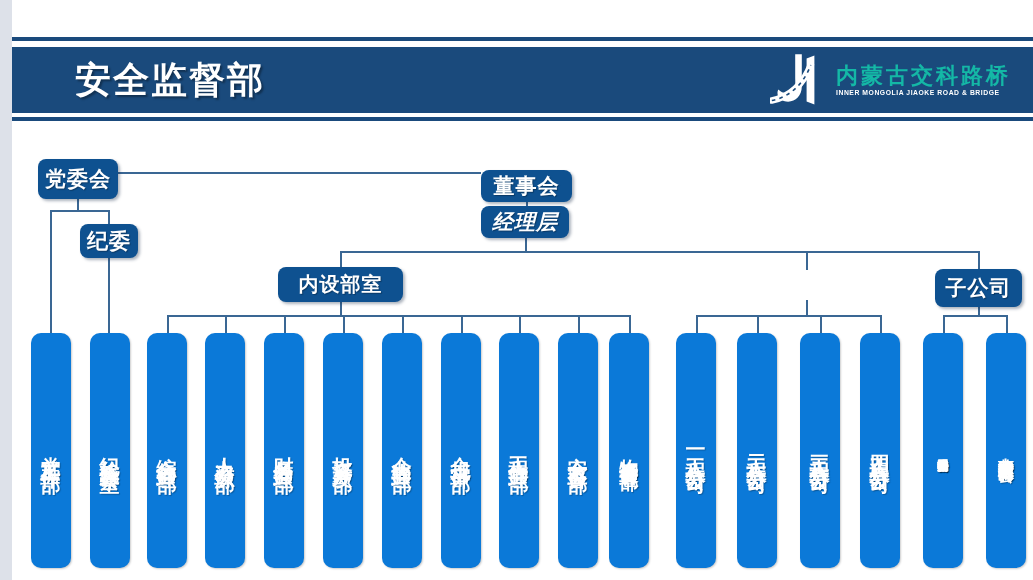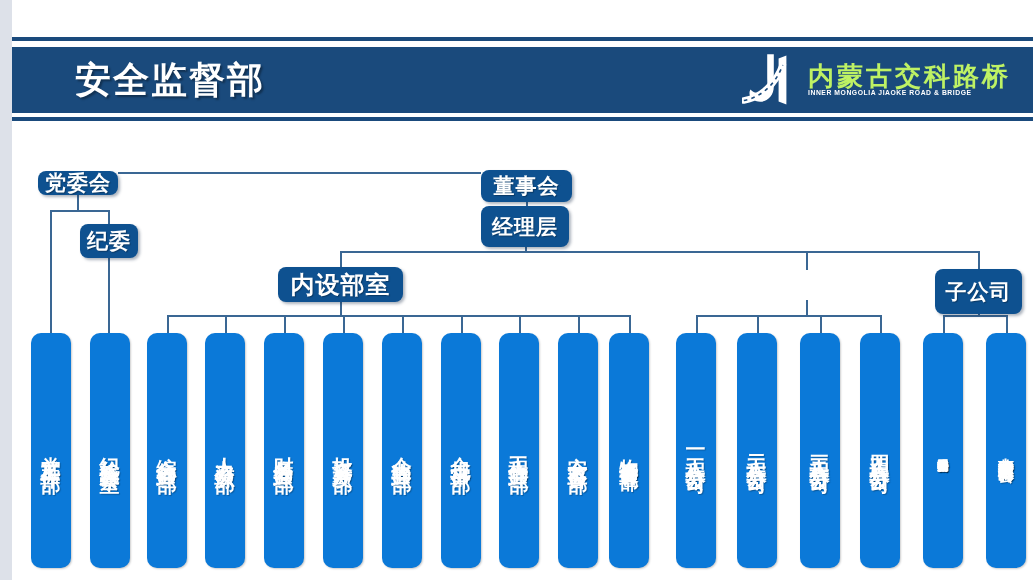--- a/index.html
+++ b/index.html
@@ -15,21 +15,21 @@
     background:#1a4a7c;
   }
   .slide-title{
     position:absolute;left:63px;top:0;height:66px;line-height:66px;
     color:#ffffff;font-size:36px;font-weight:bold;letter-spacing:2px;
     text-shadow:2px 2px 2px rgba(0,0,0,.35);white-space:nowrap;
   }
   .logo{position:absolute;right:22px;top:4px;height:58px;display:flex;align-items:center;}
   .logo-mark{width:60px;height:54px;margin-right:6px;}
   .logo-text{display:flex;flex-direction:column;justify-content:center;}
-  .logo-cn{color:#bef264;font-size:26px;font-weight:bold;letter-spacing:3px;line-height:24px;white-space:nowrap;}
+  .logo-cn{color:#14b8a6;font-size:22px;font-weight:bold;letter-spacing:3px;line-height:24px;white-space:nowrap;}
   .logo-en{color:#ffffff;font-size:6.8px;font-weight:bold;letter-spacing:0.55px;line-height:9px;white-space:nowrap;}
   
   .node{
     position:absolute;background:#0e5190;color:#fff;font-weight:bold;
     border-radius:8px;display:flex;align-items:center;justify-content:center;
     font-size:21px;letter-spacing:1px;white-space:nowrap;
     box-shadow:2px 2px 3px rgba(20,40,70,.35);
     text-shadow:1px 1px 1px rgba(0,0,0,.3);
   }
   
@@ -103,26 +103,26 @@
   <div class="vl" style="left:519px;top:315px;height:19px;"></div>
   <div class="vl" style="left:578px;top:315px;height:19px;"></div>
   <div class="vl" style="left:629px;top:315px;height:19px;"></div>
   <div class="vl" style="left:696px;top:315px;height:19px;"></div>
   <div class="vl" style="left:757px;top:315px;height:19px;"></div>
   <div class="vl" style="left:820px;top:315px;height:19px;"></div>
   <div class="vl" style="left:880px;top:315px;height:19px;"></div>
   <div class="vl" style="left:943px;top:315px;height:19px;"></div>
   <div class="vl" style="left:1006px;top:315px;height:19px;"></div>
 
-  <div class="node" style="left:38px;top:159px;width:80px;height:24px;margin-top:12px;">党委会</div>
+  <div class="node" style="left:38px;top:159px;width:80px;height:40px;">党委会</div>
   <div class="node" style="left:481px;top:158px;width:91px;height:32px;margin-top:12px;">董事会</div>
   <div class="node" style="left:80px;top:224px;width:58px;height:34px;">纪委</div>
-  <div class="node" style="left:481px;top:206px;width:88px;height:41px;">经理层</div>
-  <div class="node" style="left:278px;top:267px;width:125px;height:35px;font-size:24px;text-align:center;">内设部室</div>
-  <div class="node" style="left:935px;top:269px;width:87px;height:45px;">子公司</div>
+  <div class="node" style="left:481px;top:206px;width:88px;height:32px;font-style:italic;">经理层</div>
+  <div class="node" style="left:278px;top:267px;width:125px;height:35px;font-size:20px;text-align:center;">内设部室</div>
+  <div class="node" style="left:935px;top:269px;width:87px;height:38px;">子公司</div>
 
   <div class="col" style="left:31px;">
       <span>党群工作部</span>
     </div>
   <div class="col" style="left:90px;">
       <span>纪检监察室</span>
     </div>
   <div class="col" style="left:147px;">
       <span>综合管理部</span>
     </div>

